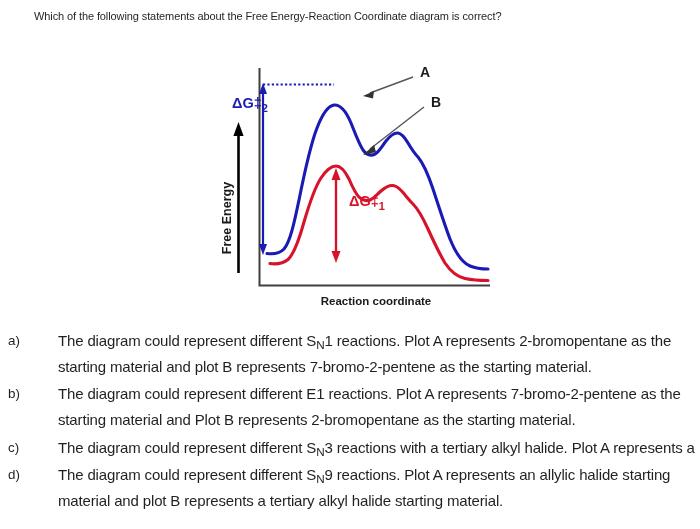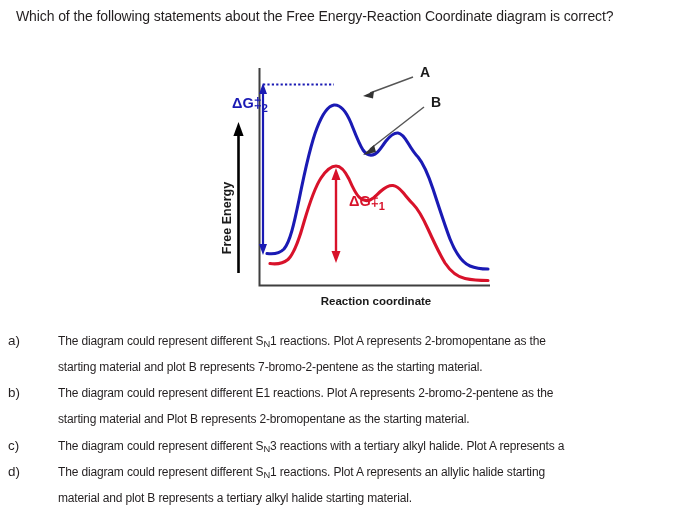--- a/index.html
+++ b/index.html
@@ -17,24 +17,25 @@
   }
 
   
   #question-stem {
     position: absolute;
     left: 16px;
     top: 6px;
     width: 672px;
   }
   #question-stem .line {
-    font-size: 14px;
+    font-size: 11px;
     line-height: 21px;
     letter-spacing: -0.1px;
     white-space: nowrap;
+    margin-left: 18px;
   }
 
   
   #figure {
     position: absolute;
     left: 218px;
     top: 58px;
     width: 300px;
     height: 252px;
   }
@@ -54,21 +55,21 @@
   }
   .option-marker {
     position: absolute;
     left: 8px;
     top: 0;
     width: 44px;
     font-size: 13.4px;
     line-height: 22.6px;
   }
   .option-text {
-    font-size: 12px;
+    font-size: 15px;
     line-height: 22.6px;
     letter-spacing: -0.15px;
     white-space: nowrap;
   }
   .sub {
     font-size: 0.78em;
     vertical-align: -0.22em;
   }
 </style>
 </head>
@@ -167,28 +168,28 @@
 <div id="answer-options">
 
   <div class="option">
     <span class="option-marker">a)</span>
     <div class="option-text"><span>The diagram could represent different S</span><span class="sub">N</span><span>1 reactions. Plot A represents 2-bromopentane as the</span></div>
     <div class="option-text"><span>starting material and plot B represents 7-bromo-2-pentene as the starting material.</span><span class="sub"></span><span></span></div>
   </div>
 
   <div class="option">
     <span class="option-marker">b)</span>
-    <div class="option-text"><span>The diagram could represent different E1 reactions. Plot A represents 2-bromo-2-pentene as the</span><span class="sub"></span><span></span></div>
+    <div class="option-text"><span>The diagram could represent different E1 reactions. Plot A represents 7-bromo-2-pentene as the</span><span class="sub"></span><span></span></div>
     <div class="option-text"><span>starting material and Plot B represents 2-bromopentane as the starting material.</span><span class="sub"></span><span></span></div>
   </div>
 
   <div class="option">
     <span class="option-marker">c)</span>
     <div class="option-text"><span>The diagram could represent different S</span><span class="sub">N</span><span>3 reactions with a tertiary alkyl halide. Plot A represents a</span></div>
   </div>
 
   <div class="option">
     <span class="option-marker">d)</span>
-    <div class="option-text"><span>The diagram could represent different S</span><span class="sub">N</span><span>1 reactions. Plot A represents an allylic halide starting</span></div>
+    <div class="option-text"><span>The diagram could represent different S</span><span class="sub">N</span><span>9 reactions. Plot A represents an allylic halide starting</span></div>
     <div class="option-text"><span>material and plot B represents a tertiary alkyl halide starting material.</span><span class="sub"></span><span></span></div>
   </div>
 
 </div>
 
 </body></html>

